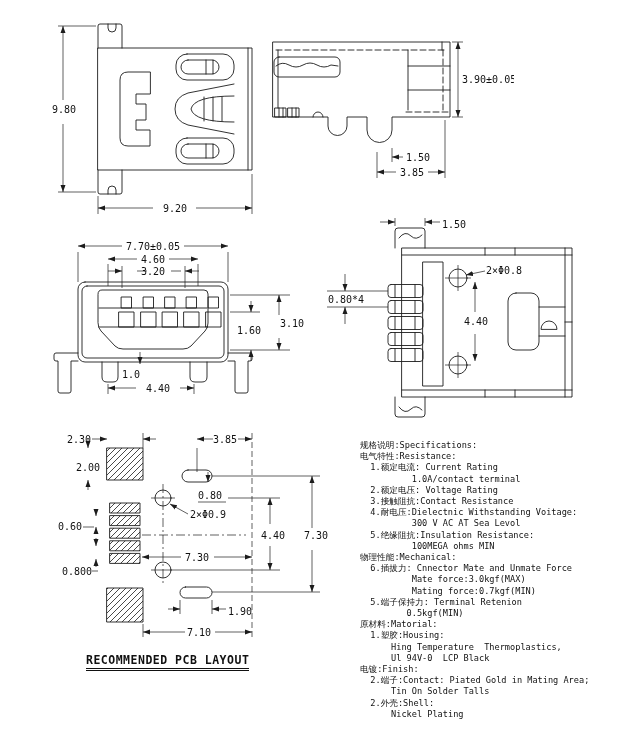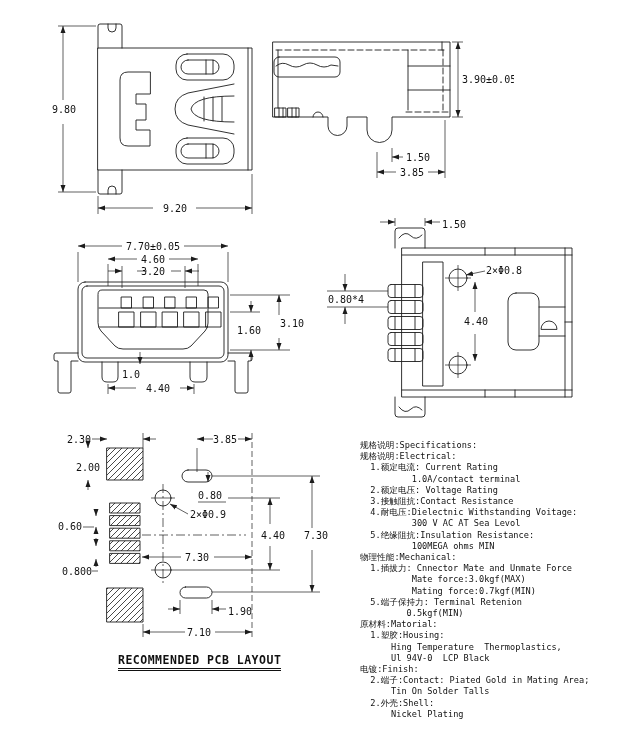--- a/index.html
+++ b/index.html
@@ -6,21 +6,21 @@
   #sheet{position:relative;width:619px;height:752px;background:#fff;overflow:hidden;
          font-family:"DejaVu Sans Mono","Liberation Mono",monospace;color:#111;}
   svg{position:absolute;}
   .dw{stroke:#1c1c1c;fill:none;stroke-width:0.9;stroke-linejoin:round;stroke-linecap:round;}
   .thin{stroke:#1c1c1c;fill:none;stroke-width:0.7;}
   .dash{stroke-dasharray:6 3;}
   .cl{stroke-dasharray:9 3 2 3;}
   .hatched{fill:url(#hatch);stroke:#1c1c1c;stroke-width:0.9;}
   text.dim{fill:#111;stroke:none;font-family:"DejaVu Sans Mono","Liberation Mono",monospace;font-size:10px;}
   #pcb-caption{position:absolute;left:86px;top:653px;font-size:11.5px;font-weight:bold;
-               letter-spacing:0.5px;border-bottom:3px double #111;padding-bottom:1px;margin-left:32px;}
+               letter-spacing:0.5px;border-bottom:3px double #111;padding-bottom:1px;}
   #spec-block{position:absolute;left:360px;top:440px;width:258px;height:320px;overflow:hidden;}
   .spec-line{font-size:8.6px;line-height:11.2px;white-space:pre;color:#111;}
 </style>
 </head>
 <body>
 
 <div id="sheet">
 
   <svg width="0" height="0" style="position:absolute">
     <defs>
@@ -295,31 +295,31 @@
     <text class="dim" x="169" y="133" text-anchor="middle">7.30</text>
     <text class="dim" x="34" y="147">0.800</text>
     <text class="dim" x="200" y="187">1.90</text>
     <text class="dim" x="171" y="208" text-anchor="middle">7.10</text>
   </svg>
 
   <div id="pcb-caption">RECOMMENDED PCB LAYOUT</div>
 
   <div id="spec-block">
       <div class="spec-line">规格说明:Specifications:</div>
-      <div class="spec-line">规格说明:Electrical:</div>
+      <div class="spec-line">电气特性:Resistance:</div>
       <div class="spec-line">  1.额定电流: Current Rating</div>
       <div class="spec-line">          1.0A/contact terminal</div>
       <div class="spec-line">  2.额定电压: Voltage Rating</div>
       <div class="spec-line">  3.接触阻抗:Contact Resistance</div>
       <div class="spec-line">  4.耐电压:Dielectnic Withstanding Voitage:</div>
       <div class="spec-line">          300 V AC AT Sea Levol</div>
       <div class="spec-line">  5.绝缘阻抗:Insulation Resistance:</div>
       <div class="spec-line">          100MEGA ohms MIN</div>
       <div class="spec-line">物理性能:Mechanical:</div>
-      <div class="spec-line">  1.插拔力: Cnnector Mate and Unmate Force</div>
+      <div class="spec-line">  6.插拔力: Cnnector Mate and Unmate Force</div>
       <div class="spec-line">          Mate force:3.0kgf(MAX)</div>
       <div class="spec-line">          Mating force:0.7kgf(MIN)</div>
       <div class="spec-line">  5.端子保持力: Terminal Retenion</div>
       <div class="spec-line">         0.5kgf(MIN)</div>
       <div class="spec-line">原材料:Matorial:</div>
       <div class="spec-line">  1.塑胶:Housing:</div>
       <div class="spec-line">      Hing Temperature  Thermoplastics,</div>
       <div class="spec-line">      Ul 94V-0  LCP Black</div>
       <div class="spec-line">电镀:Finish:</div>
       <div class="spec-line">  2.端子:Contact: Piated Gold in Mating Area;</div>

